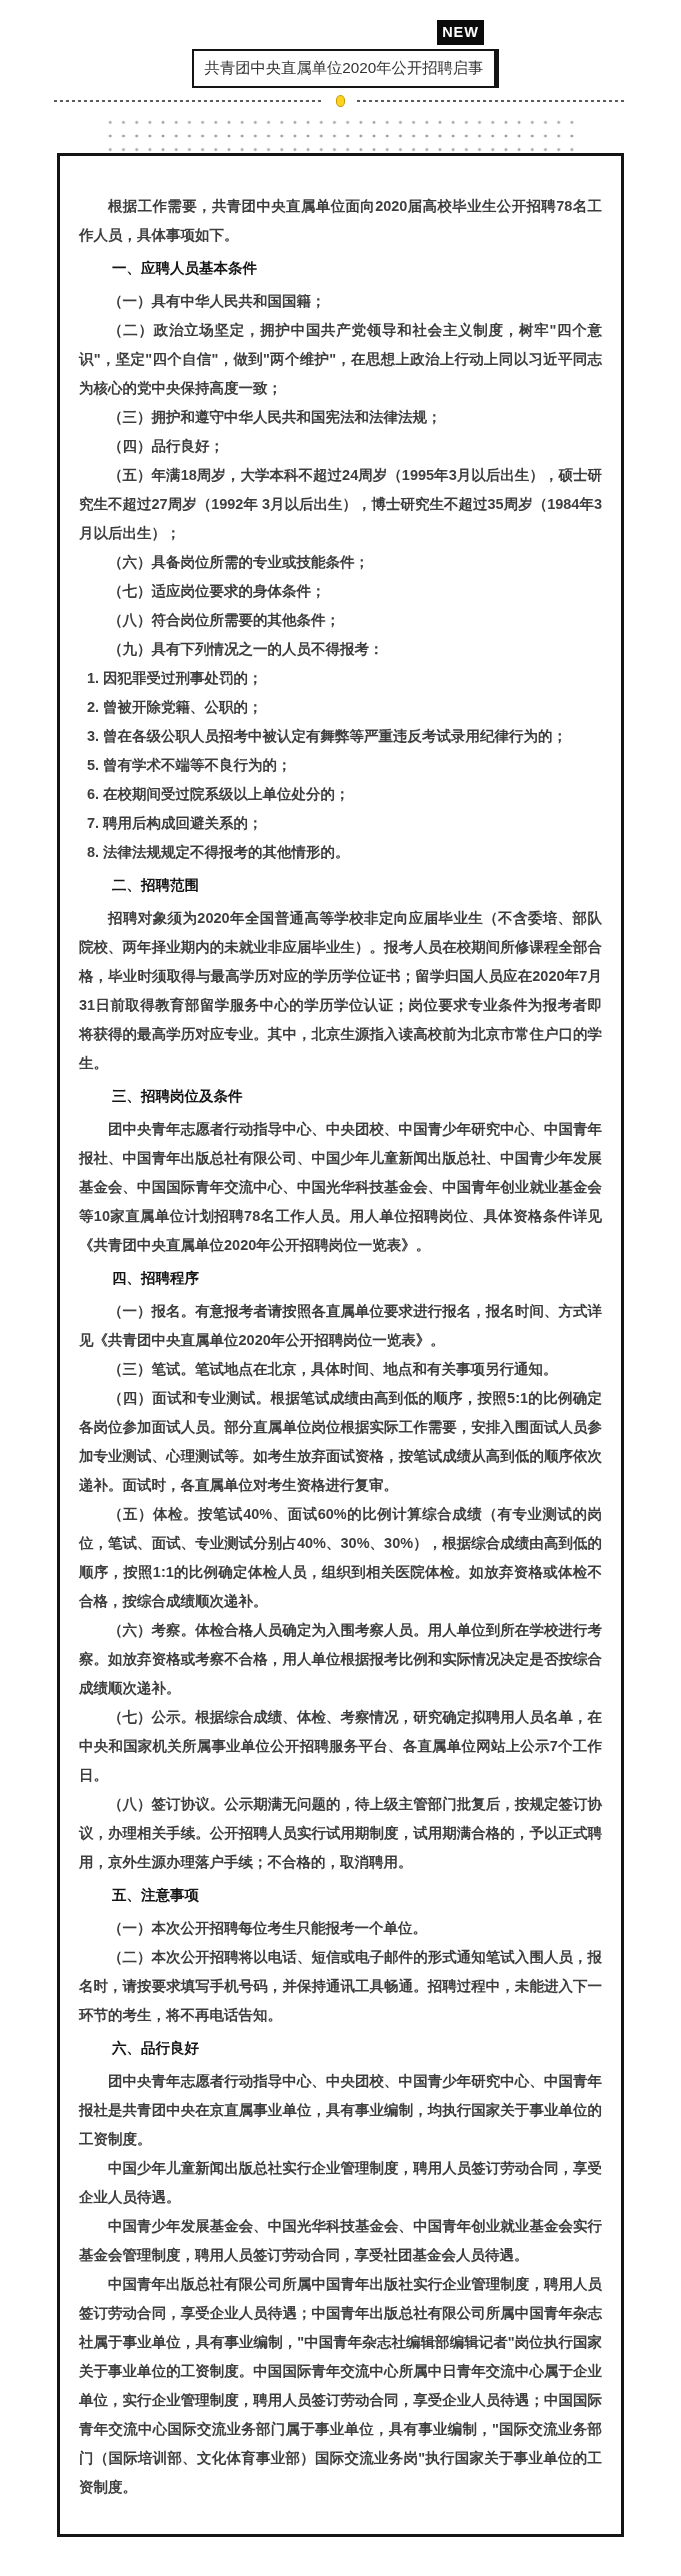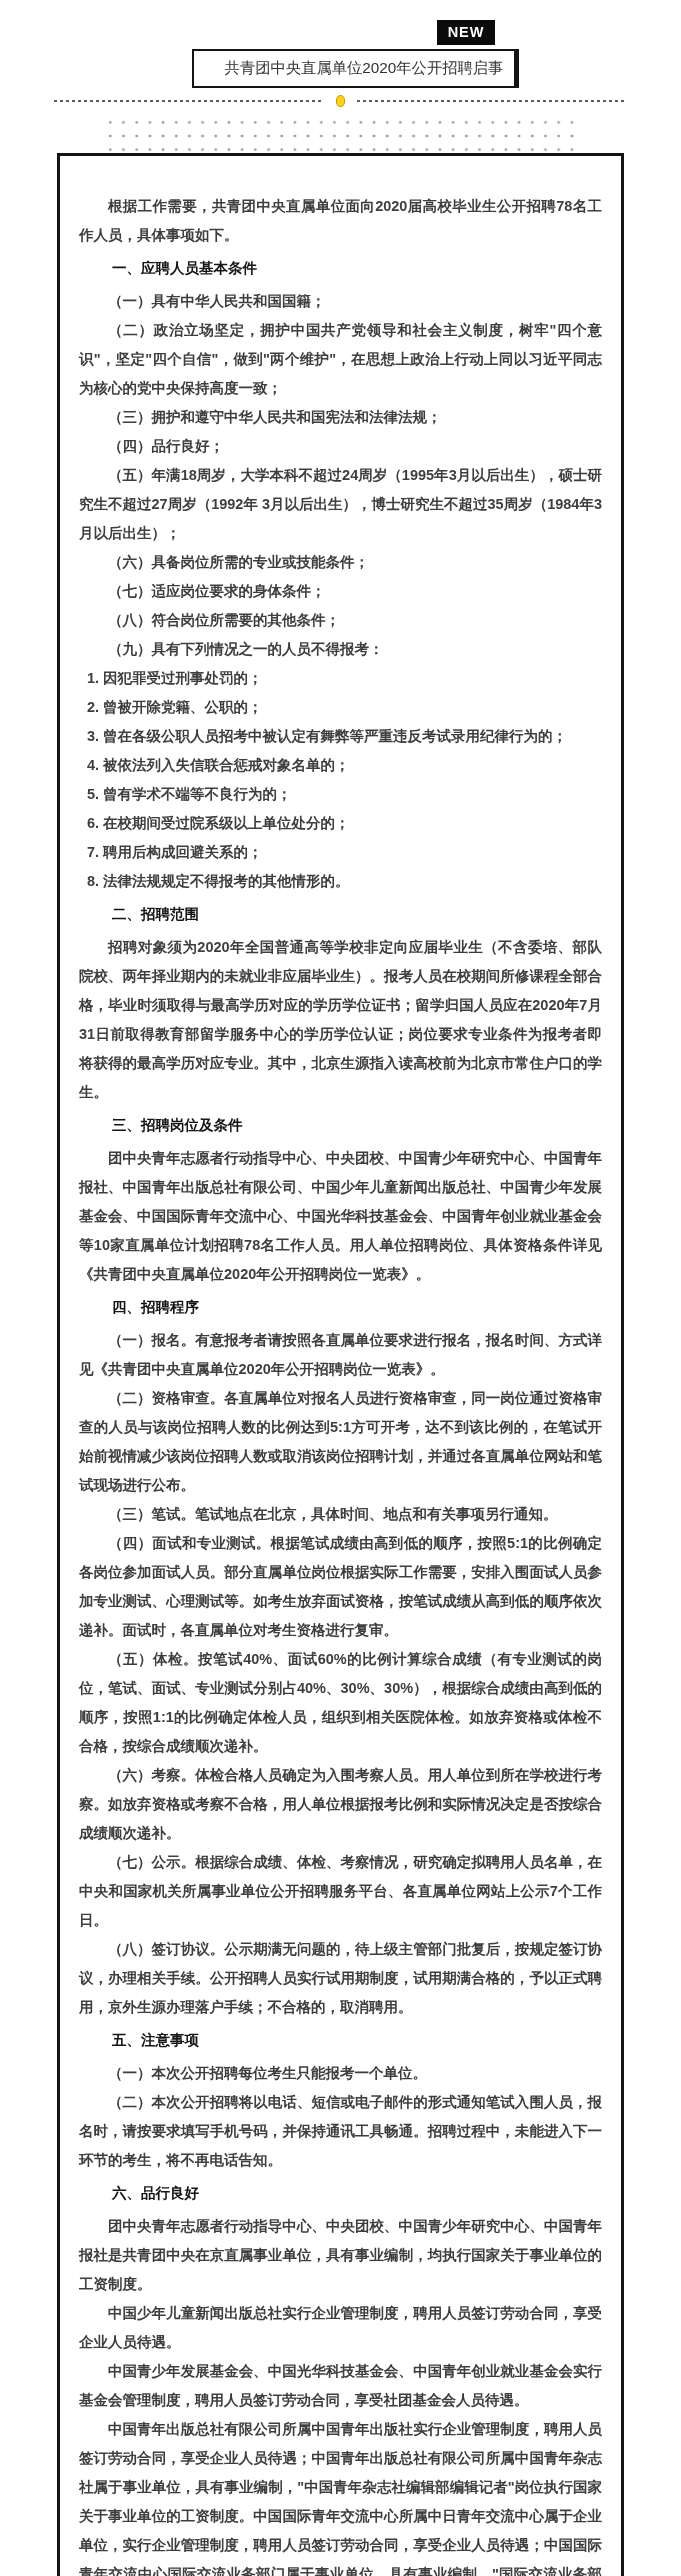--- a/index.html
+++ b/index.html
@@ -4,29 +4,29 @@
 <style>
   html,body { margin:0; padding:0; background:#ffffff; }
   .page {
     width:681px; min-height:2576px; margin:0 auto; background:#ffffff;
     font-family:"Liberation Sans","DejaVu Sans",sans-serif;
     position:relative; box-sizing:border-box;
   }
   
   .header { position:relative; height:111px; }
   .new-badge {
-    position:absolute; left:437px; top:19.6px; width:58px; height:25.5px;
+    position:absolute; left:437px; top:19.6px; width:47px; height:25.5px;
     background:#0b0b0b; color:#ffffff; font-weight:bold; font-size:14.5px;
     letter-spacing:0.9px; display:flex; align-items:center; justify-content:center;
   }
   .title-box {
     position:absolute; left:192px; top:49px; width:300px; height:35px;
     border:2.6px solid #141414; border-right-width:5.1px; background:#ffffff;
     display:flex; align-items:center; justify-content:center;
-    font-size:15.3px; color:#333333; white-space:nowrap;padding-left:20px;
+    font-size:15.3px; color:#333333; white-space:nowrap;
   }
   .divider {
     position:absolute; top:96px; left:54px; right:54px; height:10.2px;
     display:flex; align-items:center;
   }
   .divider-line {
     flex:1; height:1.7px;
     background:repeating-linear-gradient(90deg,#5c5c5c 0 2.6px,transparent 2.6px 6px);
   }
   .divider-dot {
@@ -80,32 +80,30 @@
     <p class="para">（三）拥护和遵守中华人民共和国宪法和法律法规；</p>
     <p class="para">（四）品行良好；</p>
     <p class="para">（五）年满18周岁，大学本科不超过24周岁（1995年3月以后出生），硕士研究生不超过27周岁（1992年 3月以后出生），博士研究生不超过35周岁（1984年3月以后出生）；</p>
     <p class="para">（六）具备岗位所需的专业或技能条件；</p>
     <p class="para">（七）适应岗位要求的身体条件；</p>
     <p class="para">（八）符合岗位所需要的其他条件；</p>
     <p class="para">（九）具有下列情况之一的人员不得报考：</p>
     <p class="para num-item">1. 因犯罪受过刑事处罚的；</p>
     <p class="para num-item">2. 曾被开除党籍、公职的；</p>
     <p class="para num-item">3. 曾在各级公职人员招考中被认定有舞弊等严重违反考试录用纪律行为的；</p>
-    <p class="para num-item">4. 被依法列入失信联合惩戒对象名单的；</p>
     <p class="para num-item">5. 曾有学术不端等不良行为的；</p>
     <p class="para num-item">6. 在校期间受过院系级以上单位处分的；</p>
     <p class="para num-item">7. 聘用后构成回避关系的；</p>
     <p class="para num-item">8. 法律法规规定不得报考的其他情形的。</p>
     <p class="heading">二、招聘范围</p>
     <p class="para">招聘对象须为2020年全国普通高等学校非定向应届毕业生（不含委培、部队院校、两年择业期内的未就业非应届毕业生）。报考人员在校期间所修课程全部合格，毕业时须取得与最高学历对应的学历学位证书；留学归国人员应在2020年7月31日前取得教育部留学服务中心的学历学位认证；岗位要求专业条件为报考者即将获得的最高学历对应专业。其中，北京生源指入读高校前为北京市常住户口的学生。</p>
     <p class="heading">三、招聘岗位及条件</p>
     <p class="para">团中央青年志愿者行动指导中心、中央团校、中国青少年研究中心、中国青年报社、中国青年出版总社有限公司、中国少年儿童新闻出版总社、中国青少年发展基金会、中国国际青年交流中心、中国光华科技基金会、中国青年创业就业基金会等10家直属单位计划招聘78名工作人员。用人单位招聘岗位、具体资格条件详见《共青团中央直属单位2020年公开招聘岗位一览表》。</p>
     <p class="heading">四、招聘程序</p>
     <p class="para">（一）报名。有意报考者请按照各直属单位要求进行报名，报名时间、方式详见《共青团中央直属单位2020年公开招聘岗位一览表》。</p>
-    <p class="para">（二）资格审查。各直属单位对报名人员进行资格审查，同一岗位通过资格审查的人员与该岗位招聘人数的比例达到5:1方可开考，达不到该比例的，在笔试开始前视情减少该岗位招聘人数或取消该岗位招聘计划，并通过各直属单位网站和笔试现场进行公布。</p>
     <p class="para">（三）笔试。笔试地点在北京，具体时间、地点和有关事项另行通知。</p>
     <p class="para">（四）面试和专业测试。根据笔试成绩由高到低的顺序，按照5:1的比例确定各岗位参加面试人员。部分直属单位岗位根据实际工作需要，安排入围面试人员参加专业测试、心理测试等。如考生放弃面试资格，按笔试成绩从高到低的顺序依次递补。面试时，各直属单位对考生资格进行复审。</p>
     <p class="para">（五）体检。按笔试40%、面试60%的比例计算综合成绩（有专业测试的岗位，笔试、面试、专业测试分别占40%、30%、30%），根据综合成绩由高到低的顺序，按照1:1的比例确定体检人员，组织到相关医院体检。如放弃资格或体检不合格，按综合成绩顺次递补。</p>
     <p class="para">（六）考察。体检合格人员确定为入围考察人员。用人单位到所在学校进行考察。如放弃资格或考察不合格，用人单位根据报考比例和实际情况决定是否按综合成绩顺次递补。</p>
     <p class="para">（七）公示。根据综合成绩、体检、考察情况，研究确定拟聘用人员名单，在中央和国家机关所属事业单位公开招聘服务平台、各直属单位网站上公示7个工作日。</p>
     <p class="para">（八）签订协议。公示期满无问题的，待上级主管部门批复后，按规定签订协议，办理相关手续。公开招聘人员实行试用期制度，试用期满合格的，予以正式聘用，京外生源办理落户手续；不合格的，取消聘用。</p>
     <p class="heading">五、注意事项</p>
     <p class="para">（一）本次公开招聘每位考生只能报考一个单位。</p>
     <p class="para">（二）本次公开招聘将以电话、短信或电子邮件的形式通知笔试入围人员，报名时，请按要求填写手机号码，并保持通讯工具畅通。招聘过程中，未能进入下一环节的考生，将不再电话告知。</p>
     <p class="heading">六、品行良好</p>

